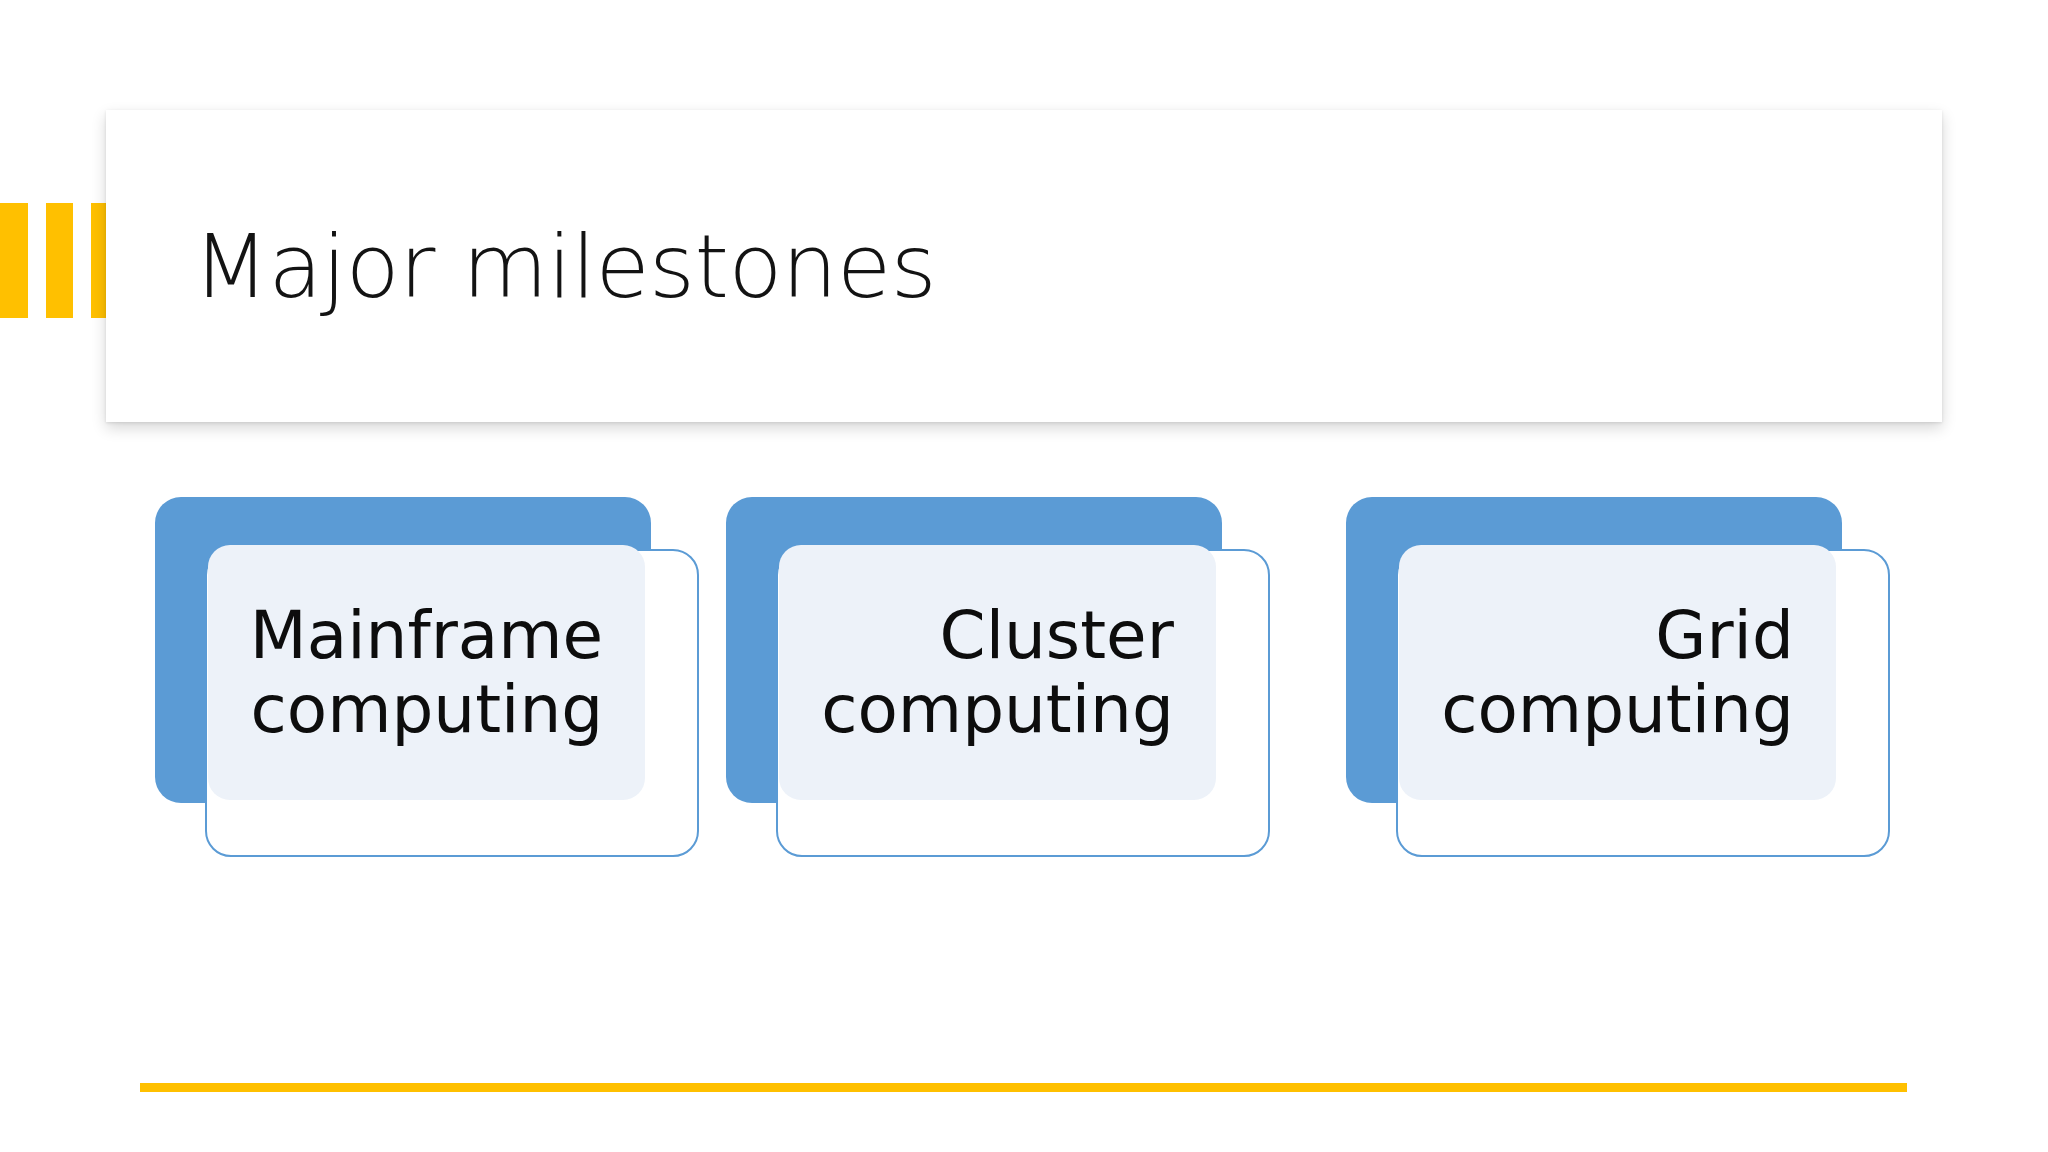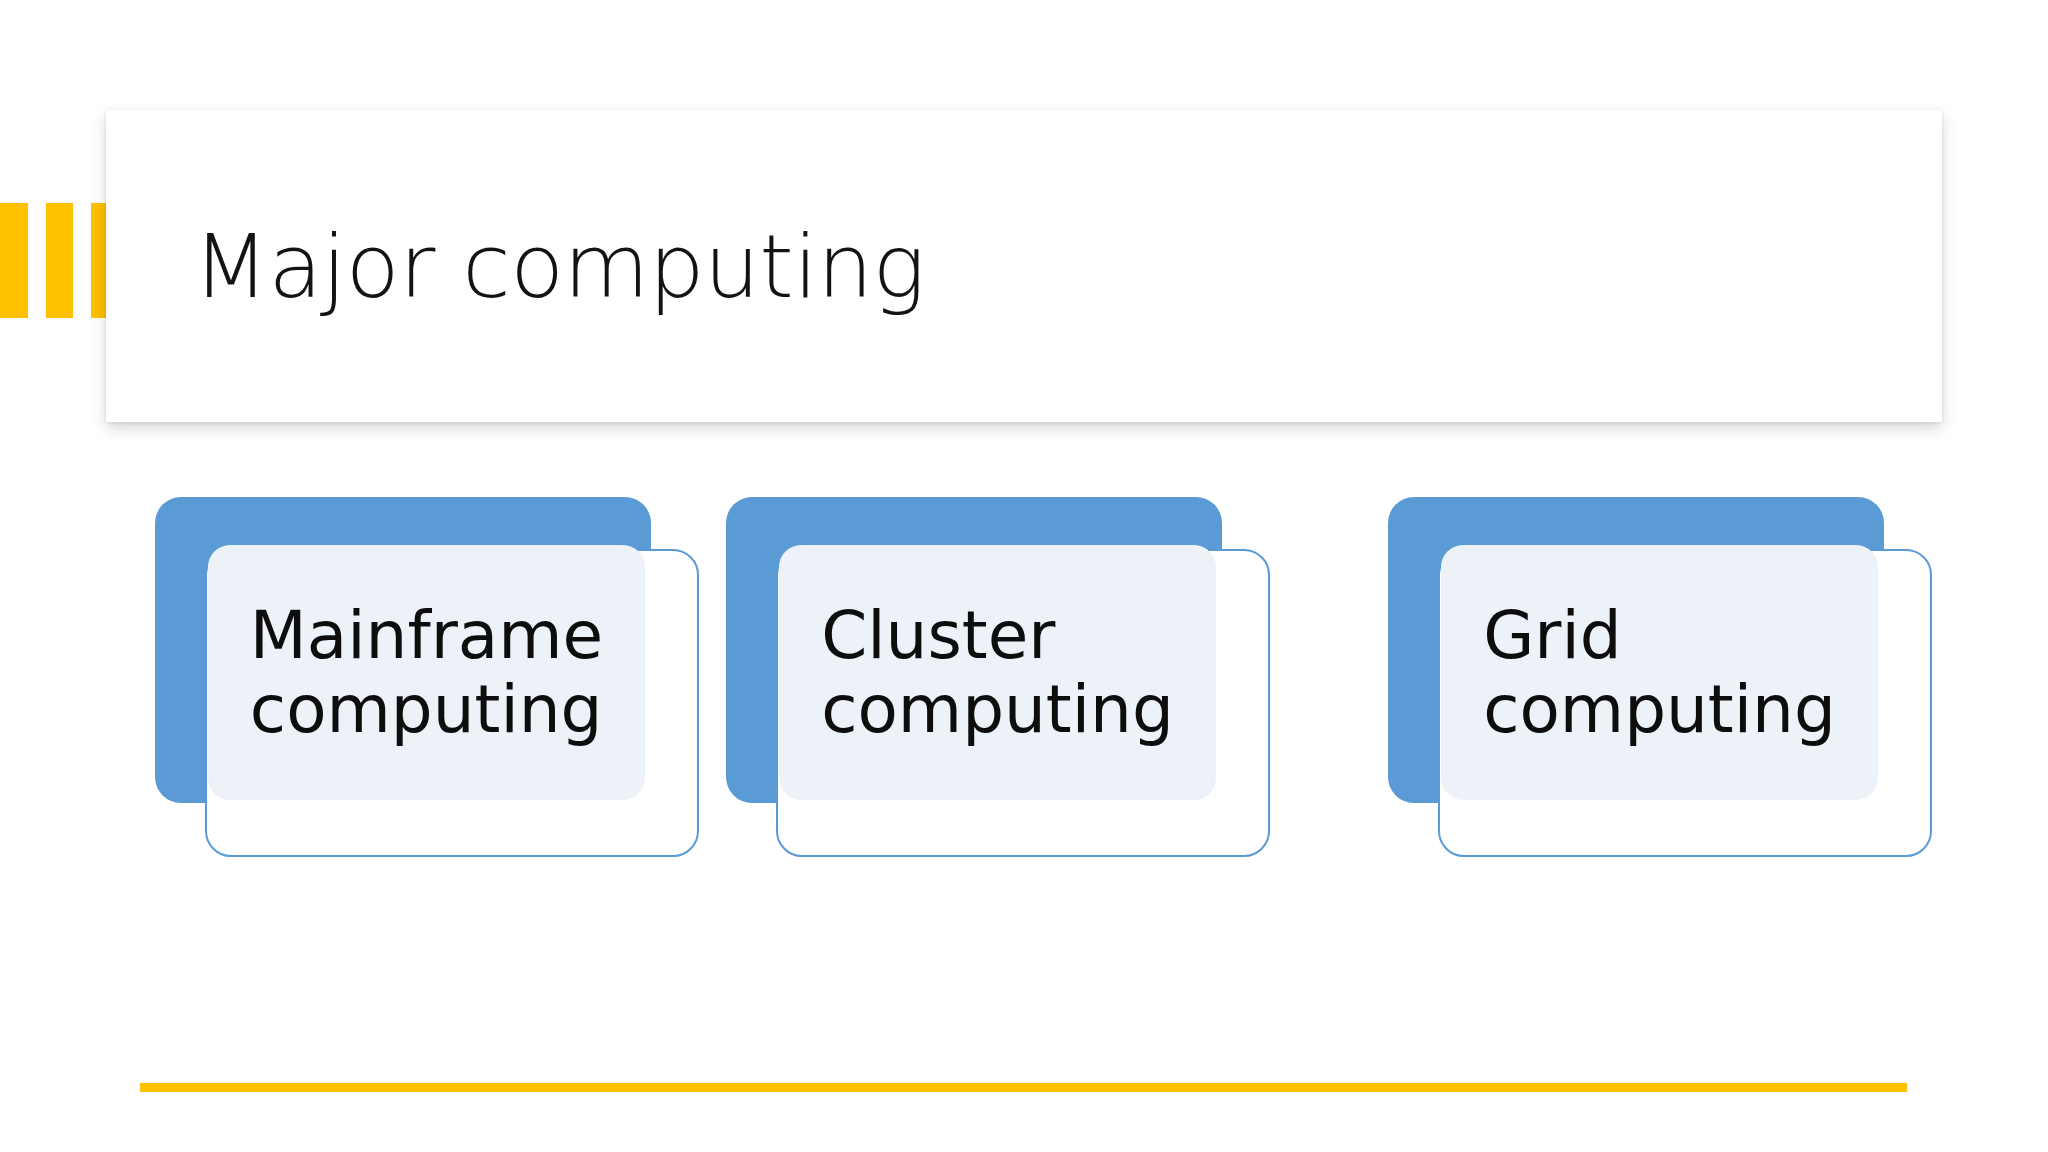--- a/index.html
+++ b/index.html
@@ -74,21 +74,21 @@
 
   .milestone-card {
     position: absolute;
     top: 497px;
     width: 545px;
     height: 370px;
     pointer-events: auto;
   }
   .milestone-card.card-1 { left: 155px; }
   .milestone-card.card-2 { left: 726px; }
-  .milestone-card.card-3 { left: 1388px; }
+  .milestone-card.card-3 { left: 1346px; }
 
   
   .card-back {
     position: absolute;
     left: 0px;
     top: 0px;
     width: 496px;
     height: 306px;
     background: #5B9BD5;
     border-radius: 26px;
@@ -115,21 +115,21 @@
     left: 53px;
     top: 48px;
     width: 437px;
     height: 255px;
     background: #EDF2F9;
     border-radius: 22px;
     z-index: 3;
     display: flex;
     align-items: center;
     justify-content: center;
-    text-align: left;
+    text-align: right;
   }
 
   .card-label {
     font-size: 66px;
     line-height: 1.12;
     font-weight: 400;
     color: #0d0d0d;
     font-family: "DejaVu Sans", sans-serif;
     padding: 0 6px;
     white-space: pre-line;
@@ -150,21 +150,21 @@
 
 <div id="slide">
 
   <div class="accent-bars">
     <div class="accent-bar bar-1"></div>
     <div class="accent-bar bar-2"></div>
     <div class="accent-bar bar-3"></div>
   </div>
 
   <div class="title-card">
-    <div class="title-text">Major computing</div>
+    <div class="title-text">Major milestones</div>
   </div>
 
   <div class="cards-row">
 
     <div class="milestone-card card-1">
       <div class="card-back"></div>
       <div class="card-outline"></div>
       <div class="card-textbox">
         <span class="card-label">Mainframe
 computing</span>

